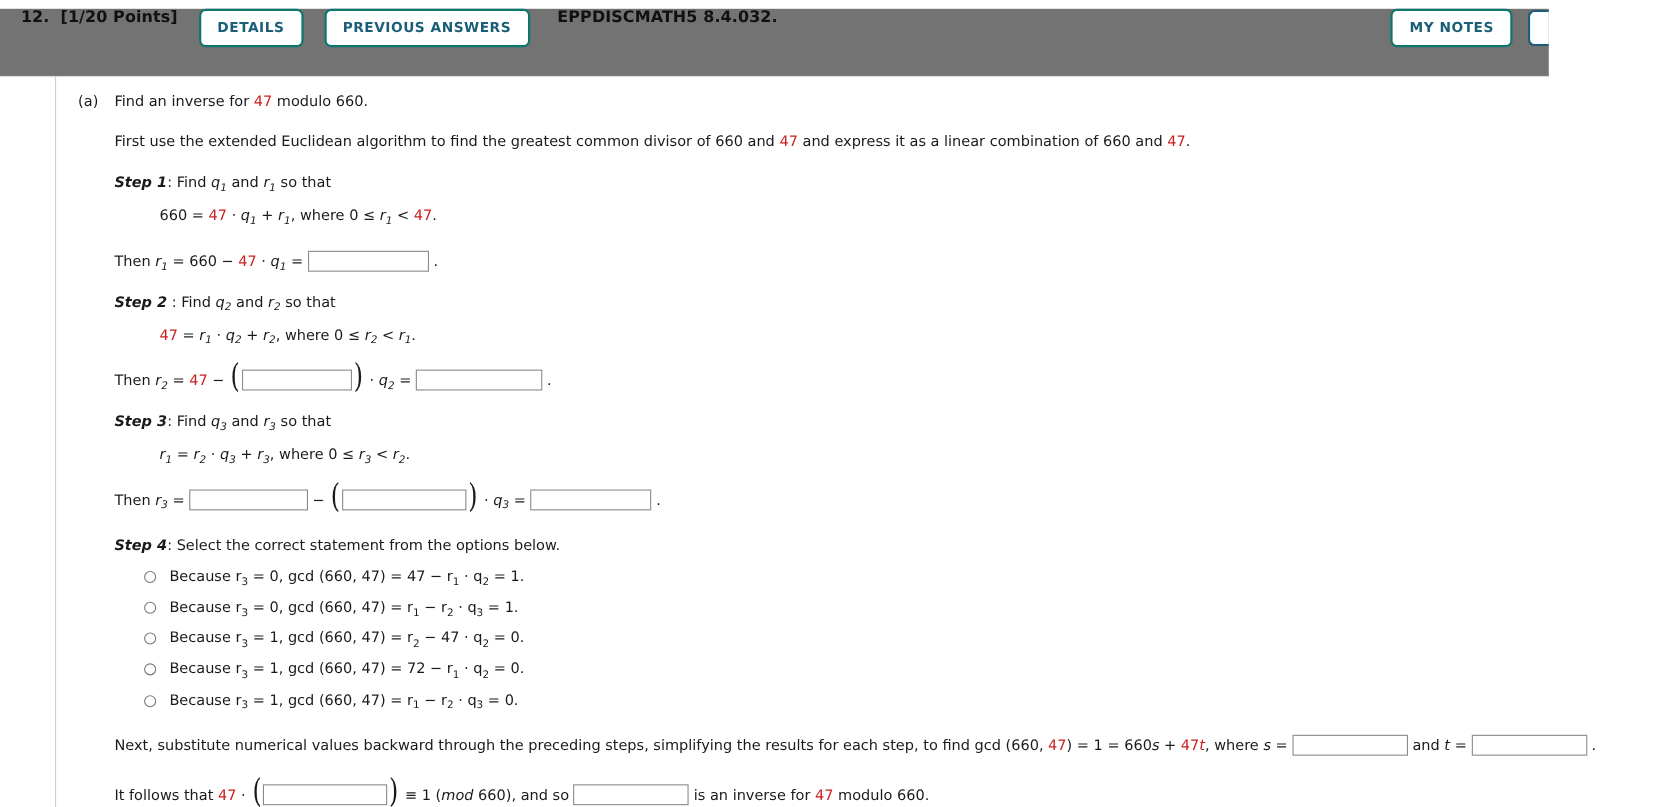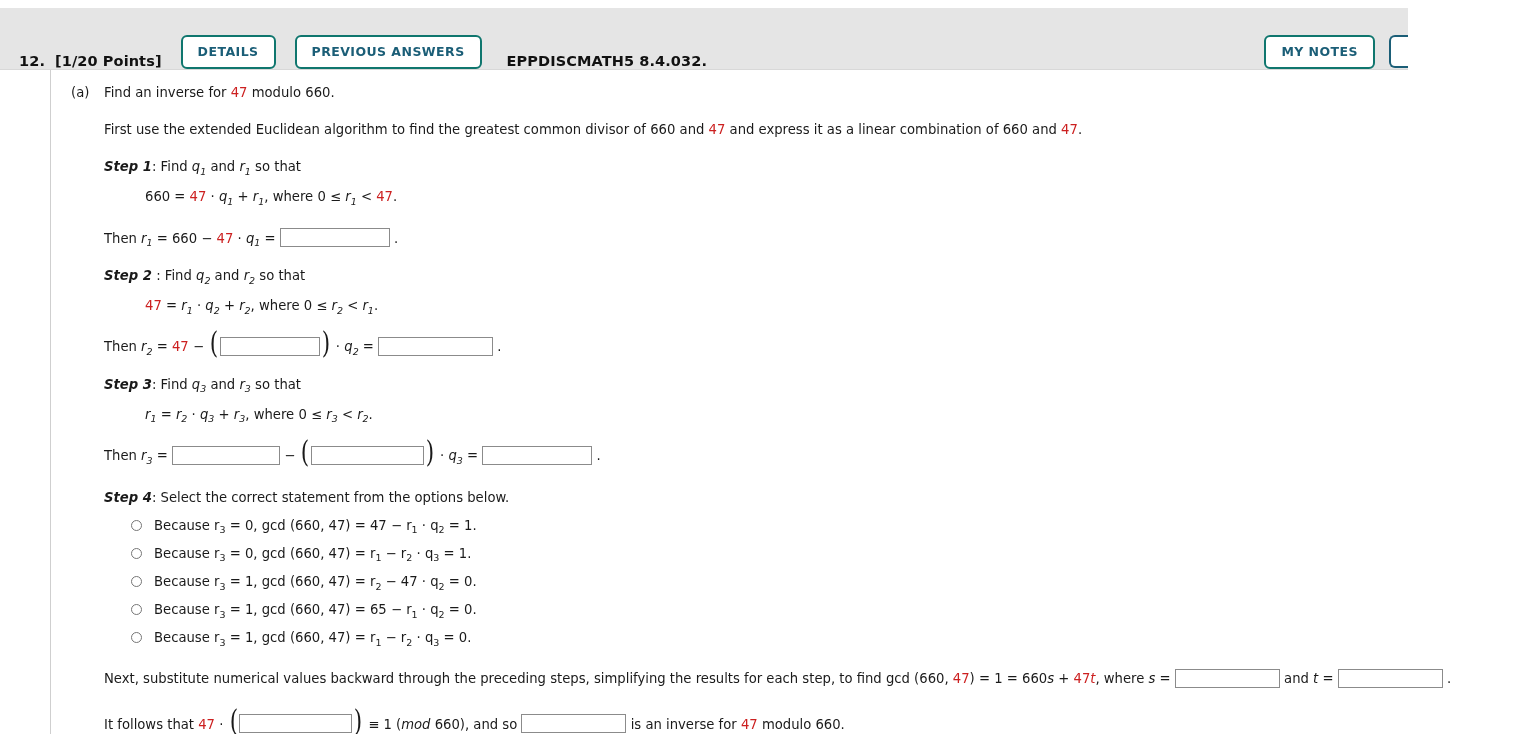--- a/index.html
+++ b/index.html
@@ -15,24 +15,24 @@
     overflow: hidden;
     position: relative;
   }
 
   
   .header {
     position: absolute;
     left: 0; top: 8px;
     width: 1408px;
     height: 62px;
-    background: #e5e5e5;
+    background: #737373;
     border-bottom: 1px solid #d8d8d8;
     display: flex;
-    align-items: flex-end;
+    align-items: flex-start;
     box-sizing: border-box;
   }
   .hdr-num {
     margin-left: 19px;
     font-size: 14.5px;
     font-weight: bold;
     color: #111;
     letter-spacing: .1px;
   }
   .hdr-points {
@@ -238,21 +238,21 @@
           <div class="opt-row">
             <span class="radio"></span>
             <span class="opt-text"><span>Because r</span><sub class="up">3</sub><span> = 0, gcd (660, 47) = r</span><sub class="up">1</sub><span> − r</span><sub class="up">2</sub><span> · q</span><sub class="up">3</sub><span> = 1.</span></span>
           </div>
           <div class="opt-row">
             <span class="radio"></span>
             <span class="opt-text"><span>Because r</span><sub class="up">3</sub><span> = 1, gcd (660, 47) = r</span><sub class="up">2</sub><span> − 47 · q</span><sub class="up">2</sub><span> = 0.</span></span>
           </div>
           <div class="opt-row">
             <span class="radio"></span>
-            <span class="opt-text"><span>Because r</span><sub class="up">3</sub><span> = 1, gcd (660, 47) = 65 − r</span><sub class="up">1</sub><span> · q</span><sub class="up">2</sub><span> = 0.</span></span>
+            <span class="opt-text"><span>Because r</span><sub class="up">3</sub><span> = 1, gcd (660, 47) = 72 − r</span><sub class="up">1</sub><span> · q</span><sub class="up">2</sub><span> = 0.</span></span>
           </div>
           <div class="opt-row">
             <span class="radio"></span>
             <span class="opt-text"><span>Because r</span><sub class="up">3</sub><span> = 1, gcd (660, 47) = r</span><sub class="up">1</sub><span> − r</span><sub class="up">2</sub><span> · q</span><sub class="up">3</sub><span> = 0.</span></span>
           </div>
         </div>
 
         <div class="para gap-22"><span>Next, substitute numerical values backward through the preceding steps, simplifying the results for each step, to find gcd (660, </span><span class="red">47</span><span>) = 1 = 660</span><span class="ital">s</span><span> + </span><span class="red">47</span><span class="red ital">t</span><span>,  where  </span><span class="ital">s</span><span> = </span><input class="ibox w105" type="text" value="" style=""> <span>and </span><span class="ital">t</span><span> = </span><input class="ibox w105" type="text" value="" style=""> <span>.</span></div>
 
         <div class="para gap-26"><span>It follows that </span><span class="red">47</span><span> · </span><span class="paren">(</span><input class="ibox w113" type="text" value="" style=""><span class="paren">)</span><span> ≡ 1 (</span><span class="ital">mod</span><span> 660), and so </span><input class="ibox w105" type="text" value="" style=""><span> is an inverse for </span><span class="red">47</span><span> modulo 660.</span></div>

